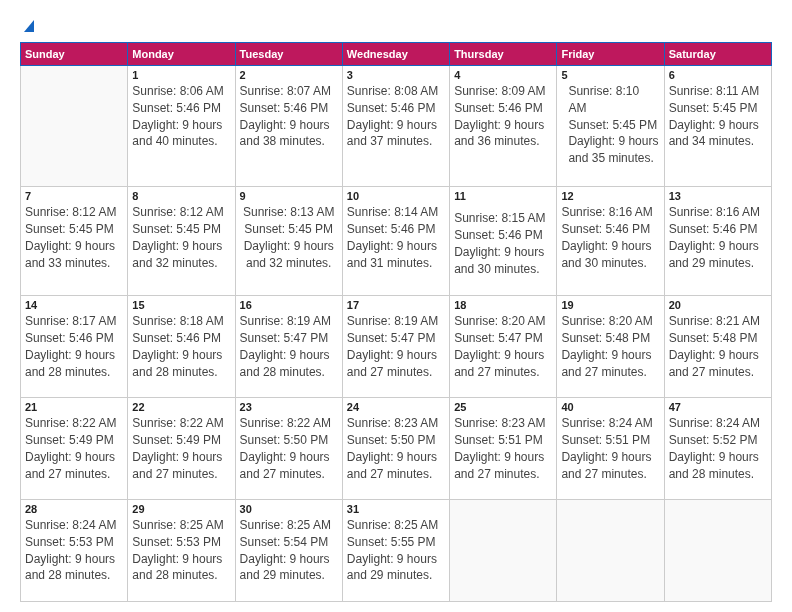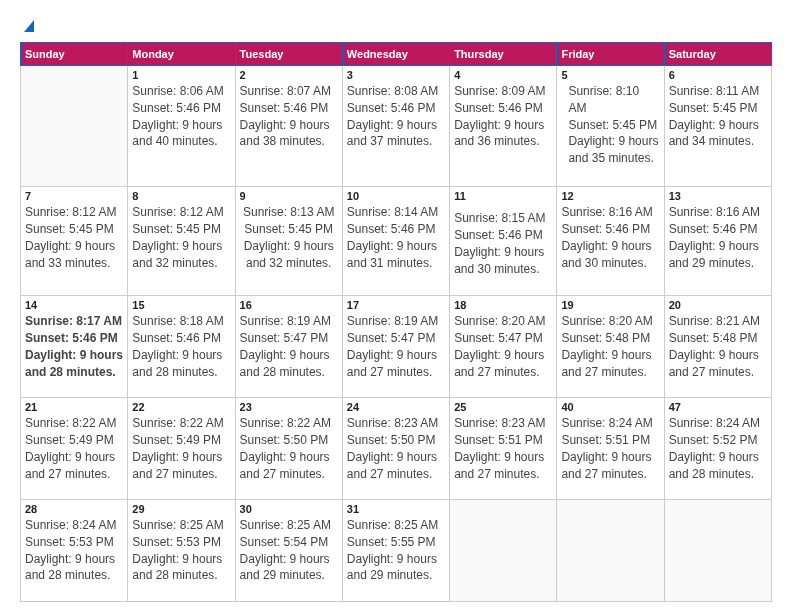--- a/index.html
+++ b/index.html
@@ -215,21 +215,21 @@
             <span class="day-number">13</span>
             <div class="day-info" style="white-space: pre-line;">Sunrise: 8:16 AM
 Sunset: 5:46 PM
 Daylight: 9 hours
 and 29 minutes.</div>
           </td>
         </tr>
         <tr>
           <td>
             <span class="day-number">14</span>
-            <div class="day-info" style="white-space: pre-line; font-weight: bold;">Sunrise: 8:17 AM
+            <div class="day-info" style="white-space: pre-line;">Sunrise: 8:17 AM
 Sunset: 5:46 PM
 Daylight: 9 hours
 and 28 minutes.</div>
           </td>
           <td>
             <span class="day-number">15</span>
             <div class="day-info" style="white-space: pre-line;">Sunrise: 8:18 AM
 Sunset: 5:46 PM
 Daylight: 9 hours
 and 28 minutes.</div>

